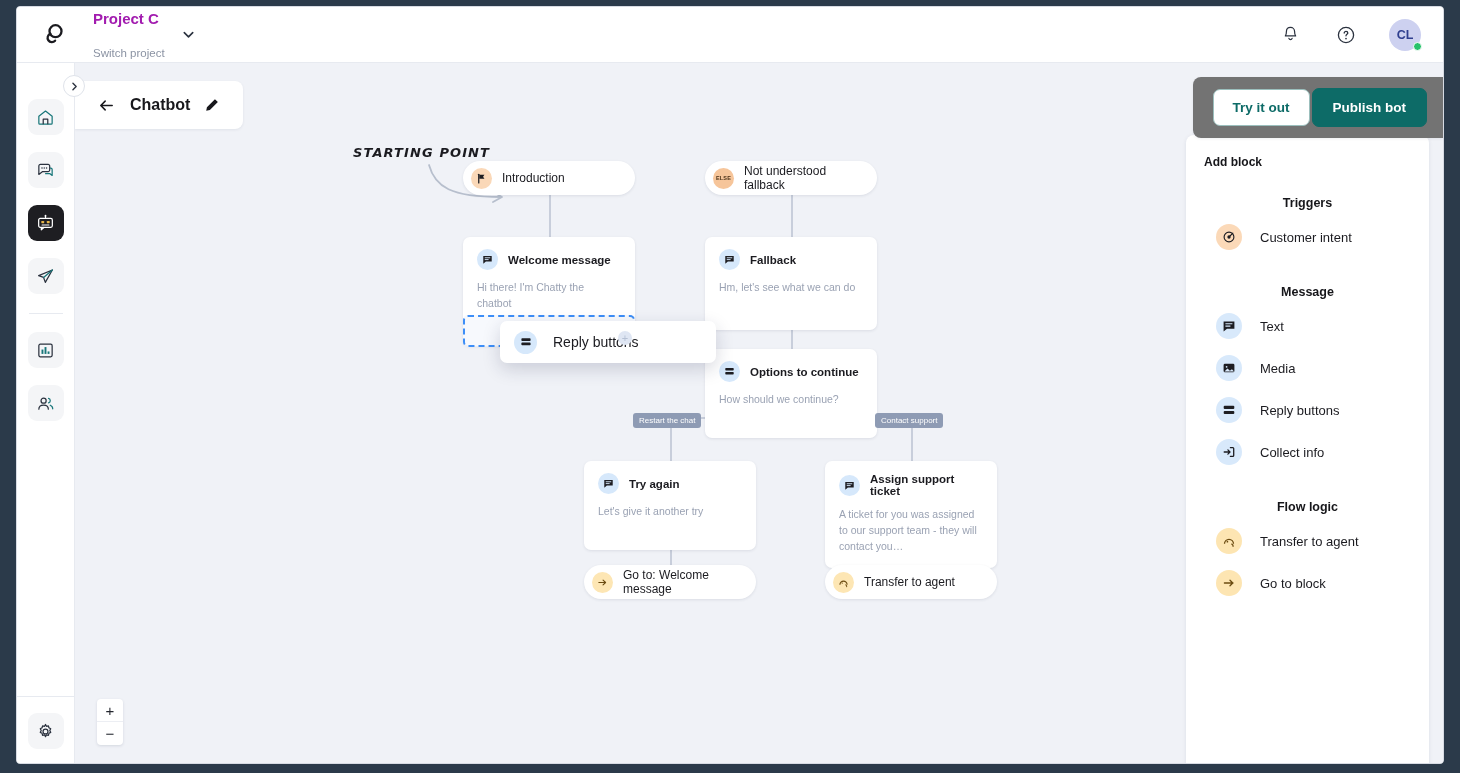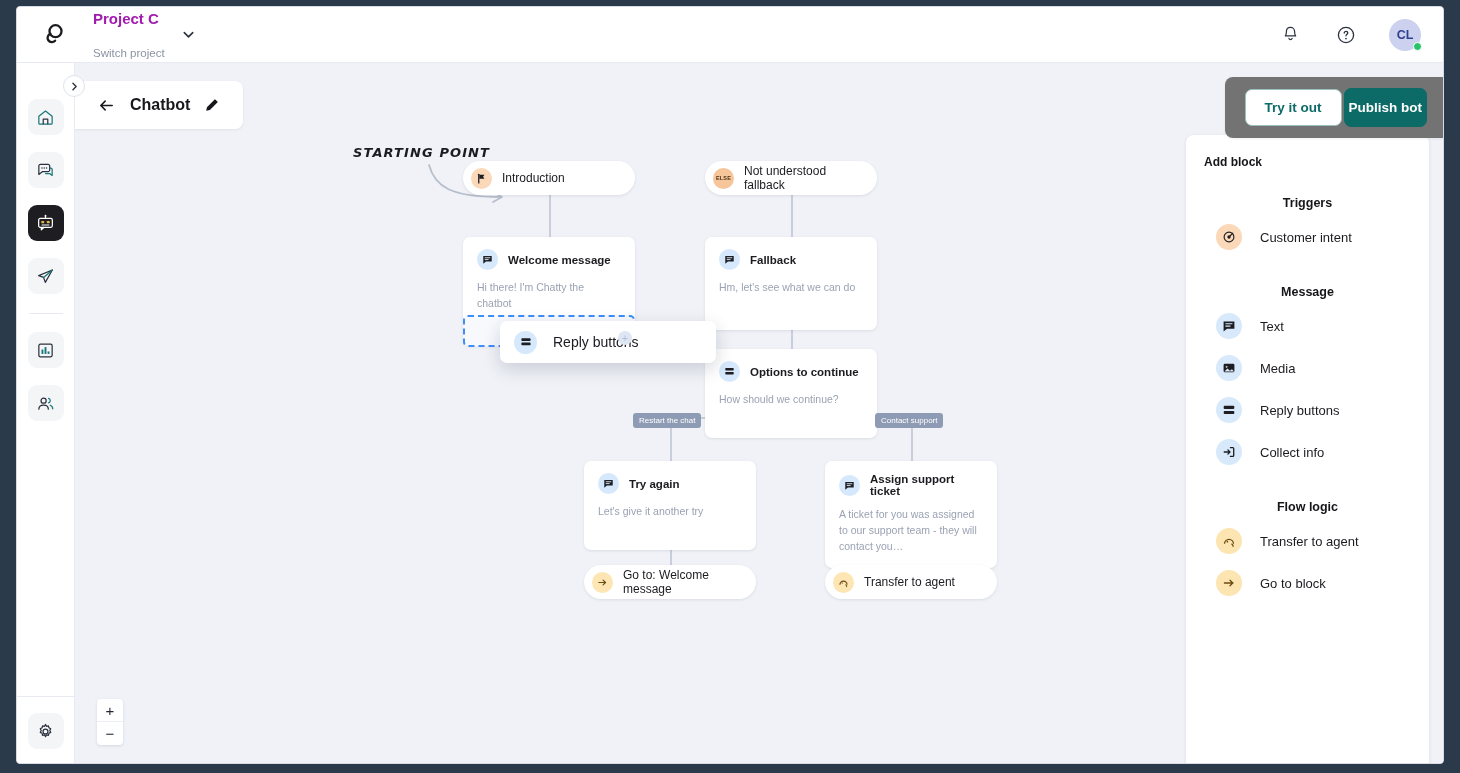--- a/index.html
+++ b/index.html
@@ -112,21 +112,21 @@
     font-family: "Liberation Sans", sans-serif;
     font-size: 13.5px; font-weight: bold;
     border-radius: 7px; cursor: pointer; white-space: nowrap;
   }
   .btn-outline {
     background: #ffffff; color: #0d6b67;
     border: 1px solid #9bbfbd; padding: 10px 19px;
   }
   .btn-primary {
     background: #0d6b67; color: #ffffff;
-    border: 1px solid #0d6b67; padding: 11px 4px;
+    border: 1px solid #0d6b67; padding: 11px 20px;
   }
 
   
   .node { position: absolute; z-index: 6; }
   .pill {
     background: #ffffff; border-radius: 22px;
     height: 34px; display: flex; align-items: center;
     padding: 0 16px 0 8px; gap: 10px;
     box-shadow: 0 1px 3px rgba(25,35,70,.10);
     font-size: 12px; color: #1b1b20;

